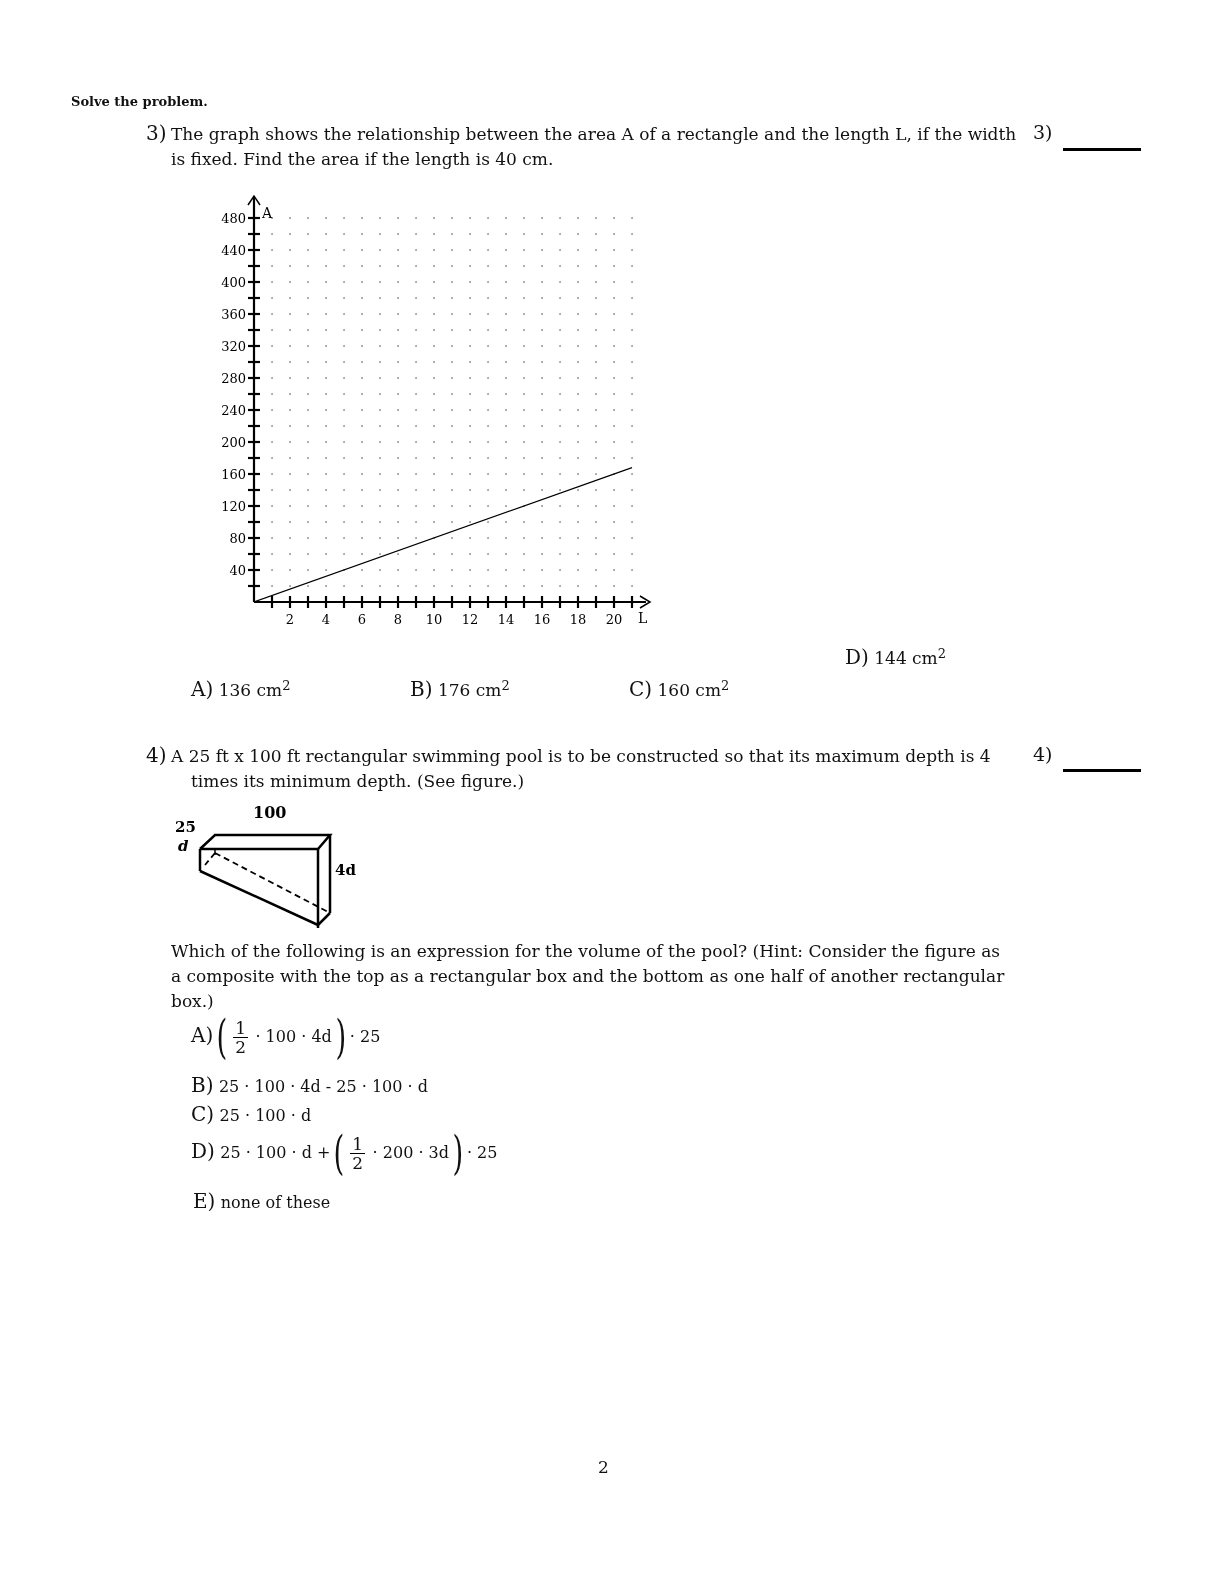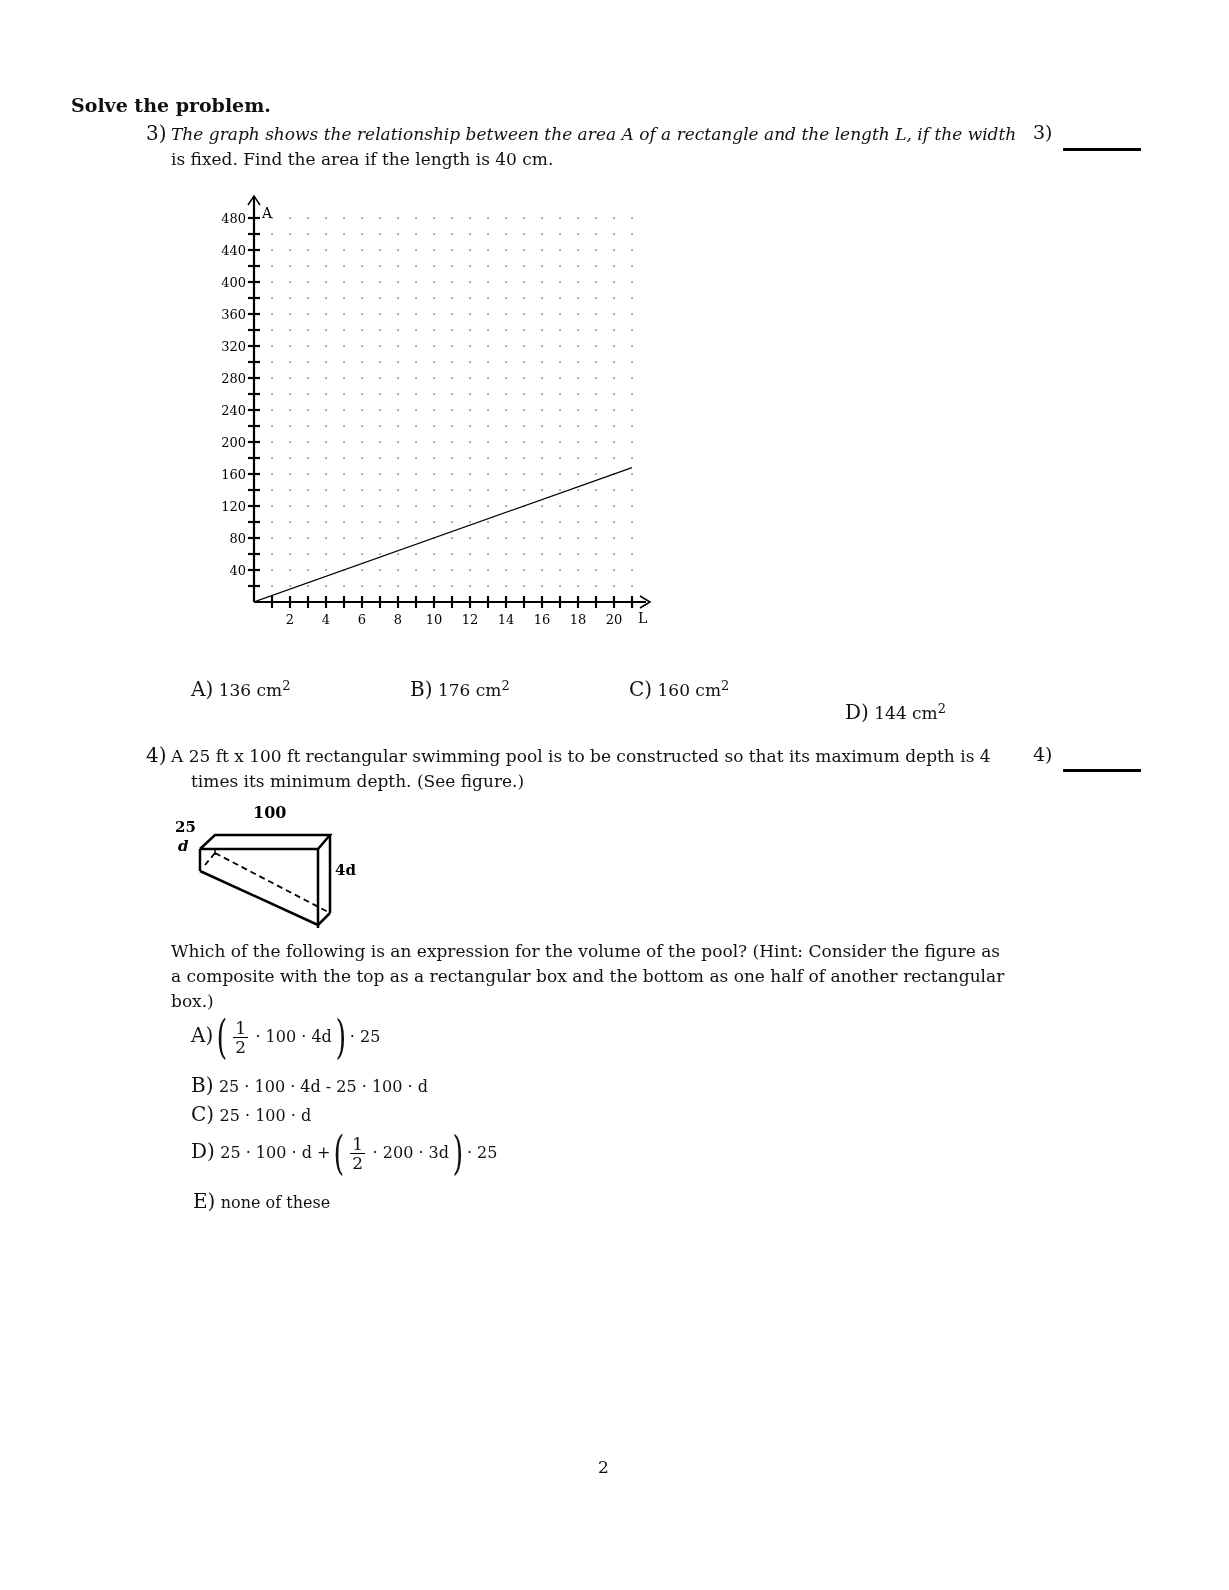--- a/index.html
+++ b/index.html
@@ -1,19 +1,19 @@
 <!DOCTYPE html>
 <html><head>
 <meta charset="utf-8">
 <style>
   html, body { margin:0; padding:0; background:#ffffff; }
   body { width:1229px; height:1590px; position:relative; overflow:hidden;
          font-family:"DejaVu Serif", "Liberation Serif", serif; color:#111; }
   .abs { position:absolute; white-space:nowrap; }
-  .heading { left:71px; top:94px; font-size:19px; font-weight:bold; }
+  .heading { left:71px; top:94px; font-size:13px; font-weight:bold; }
   .qtext { font-size:17px; line-height:25px; }
   .qnum { font-size:20px; }
   .ansnum { font-size:19px; }
   .ansline { position:absolute; height:3px; background:#000; width:78px; }
   .choice { font-size:17px; }
   .choice .lbl { font-size:20px; }
   sup { font-size:13px; vertical-align:6px; }
   .frac { display:inline-block; vertical-align:middle; text-align:center; font-size:17px; line-height:18px; margin:0 2px; }
   .frac .num { display:block; border-bottom:1px solid #000; padding:0 2px; }
   .frac .den { display:block; padding:0 2px; }
@@ -21,21 +21,21 @@
   .math { font-size:16px; }
   .graph-svg text { font-family:"DejaVu Serif", serif; }
 </style>
 </head>
 <body>
 
 <div class="abs heading">Solve the problem.</div>
 
 <div>
   <span class="abs qnum" style="left:146px; top:121px;">3)</span>
-  <span class="abs qtext" style="left:171px; top:122px;font-style:italic;">The graph shows the relationship between the area A of a rectangle and the length L, if the width</span>
+  <span class="abs qtext" style="left:171px; top:122px;">The graph shows the relationship between the area A of a rectangle and the length L, if the width</span>
   <span class="abs qtext" style="left:171px; top:147px;">is fixed. Find the area if the length is 40 cm.</span>
   <span class="abs ansnum" style="left:1033px; top:121px;">3)</span>
   <div class="ansline" style="left:1063px; top:148px;"></div>
 
   <svg class="graph-svg" style="position:absolute; left:200px; top:190px;" width="470" height="445" viewBox="200 190 470 445">
     <g fill="#444">
 
     <rect x="271.4" y="585.4" width="1.3" height="1.3"></rect>
         <rect x="271.4" y="569.4" width="1.3" height="1.3"></rect>
         <rect x="271.4" y="553.4" width="1.3" height="1.3"></rect>
@@ -628,21 +628,21 @@
     <span>136 cm</span><sup>2</sup>
   </div>
   <div class="abs choice" style="left:410px; top:677px;">
     <span class="lbl">B)</span>
     <span>176 cm</span><sup>2</sup>
   </div>
   <div class="abs choice" style="left:629px; top:677px;">
     <span class="lbl">C)</span>
     <span>160 cm</span><sup>2</sup>
   </div>
-  <div class="abs choice" style="left:845px; top:700px;text-align:right;">
+  <div class="abs choice" style="left:845px; top:645px;text-align:right;">
     <span class="lbl">D)</span>
     <span>144 cm</span><sup>2</sup>
   </div>
 </div>
 
 <div>
   <span class="abs qnum" style="left:146px; top:743px;">4)</span>
   <span class="abs qtext" style="left:171px; top:744px;">A 25 ft x 100 ft rectangular swimming pool is to be constructed so that its maximum depth is 4</span>
   <span class="abs qtext" style="left:171px; top:769px;margin-left:20px;">times its minimum depth.  (See figure.)</span>
   <span class="abs ansnum" style="left:1033px; top:743px;">4)</span>

